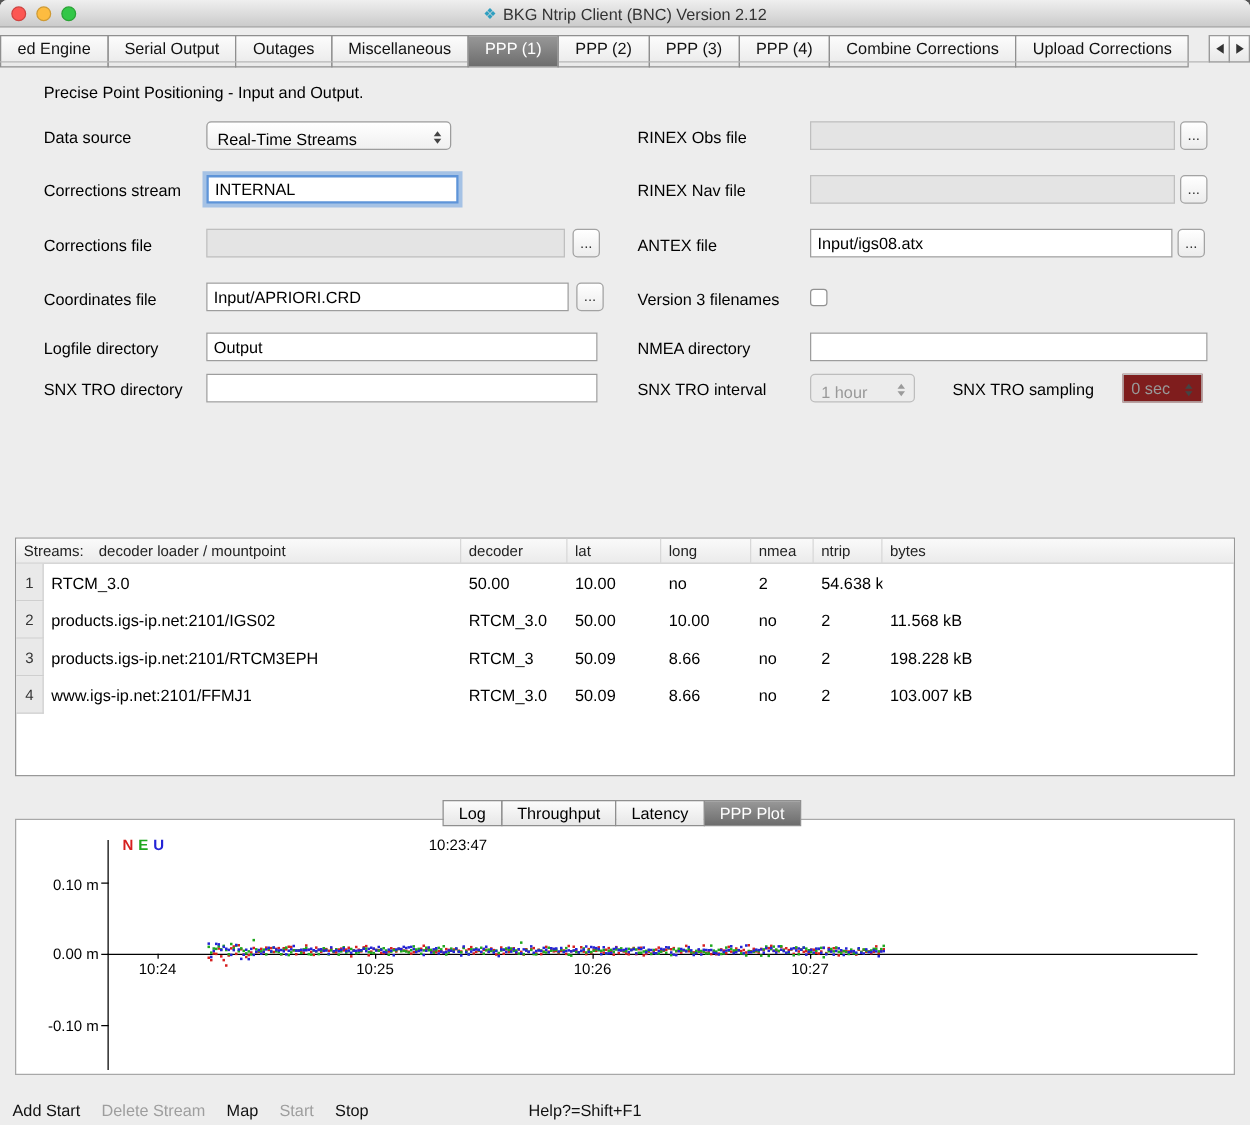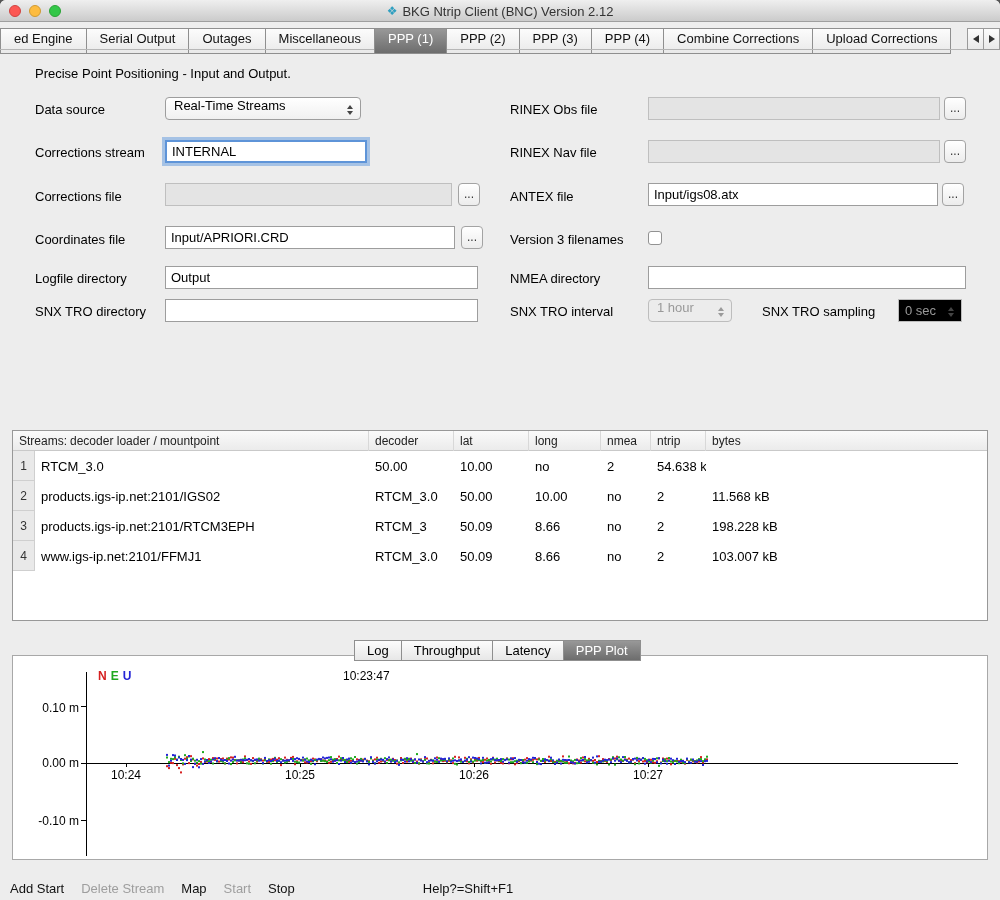--- a/index.html
+++ b/index.html
@@ -36,39 +36,39 @@
   .flabel{position:absolute;font-size:13px;color:#000;white-space:nowrap}
   .intro{position:absolute;font-size:13px;color:#000}
   .tinput{position:absolute;height:23px;border:1px solid #9d9d9d;background:#fff;
     font-family:"Liberation Sans",sans-serif;font-size:13px;padding:0 5px;color:#000}
   .tinput.focusring{border:2px solid #5e94d8;box-shadow:0 0 0 3px rgba(106,158,222,.55);outline:none}
   .tinput.disabled{background:#e4e4e4;border-color:#bfbfbf}
   .browse{position:absolute;width:22px;height:23px;border:1px solid #a3a3a3;border-radius:4px;
     background:linear-gradient(#ffffff,#ececec);font-size:12px;color:#333;text-align:center;line-height:19px;
     font-family:"Liberation Sans",sans-serif}
   .combo{position:absolute;height:23px;background:linear-gradient(#ffffff,#f0f0f0);border:1px solid #9d9d9d;
-    border-radius:4px;display:flex;align-items:flex-start;padding:0 22px 0 8px;font-size:13px;color:#000}
+    border-radius:4px;display:flex;align-items:flex-end;padding:0 22px 0 8px;font-size:13px;color:#000}
   .combo.disabled{color:#999;background:#ececec;border-color:#bdbdbd}
   .combo-arrows{position:absolute;right:3px;top:3px;width:14px;height:17px;display:flex;flex-direction:column;
     align-items:center;justify-content:center;gap:2px}
   .combo-arrows .up{width:0;height:0;border-left:3px solid transparent;border-right:3px solid transparent;border-bottom:4px solid #444}
   .combo-arrows .dn{width:0;height:0;border-left:3px solid transparent;border-right:3px solid transparent;border-top:4px solid #444}
   .combo.disabled .up{border-bottom-color:#9a9a9a}
   .combo.disabled .dn{border-top-color:#9a9a9a}
   .checkbox{position:absolute;width:14px;height:14px;background:#fff;border:1px solid #929292;border-radius:3px}
-  .spin{position:absolute;height:23px;border:1px solid #bdbdbd;background:#000000;display:flex;align-items:center;
+  .spin{position:absolute;height:23px;border:1px solid #bdbdbd;background:#7f1d1d;display:flex;align-items:center;
     padding:0 20px 0 6px;font-size:13px;color:#999}
 
   
   .streams{position:absolute;left:12px;top:430px;width:976px;height:191px;background:#fff;border:1px solid #989898}
   .thead,.trow{display:grid;grid-template-columns:22px 334px 85px 75px 72px 50px 55px 1fr}
   .thead{height:20px;background:linear-gradient(#fafafa,#ebebeb);border-bottom:1px solid #c9c9c9;
     font-size:12px;color:#222;align-items:center}
   .th{padding:0 6px;border-right:1px solid #d8d8d8;white-space:nowrap;overflow:hidden;height:20px;line-height:20px}
-  .th-mp{grid-column:1/3;display:flex;gap:3px}
+  .th-mp{grid-column:1/3;display:flex;gap:12px}
   .trow{height:30px;font-size:13px;align-items:center}
   .td{padding:0 6px;white-space:nowrap;overflow:hidden}
   .td.num{background:#e9e9e9;border-right:1px solid #cfcfcf;border-bottom:1px solid #cfcfcf;height:30px;
     display:flex;align-items:center;justify-content:center;font-size:12px;color:#333;padding:0}
 
   
   .btabs{position:absolute;left:355px;top:640px;display:flex;z-index:3}
   .btab{height:21px;line-height:19px;padding:0 12px;font-size:13px;background:linear-gradient(#fcfcfc,#e7e7e7);
     border:1px solid #8f8f8f;margin-left:-1px;white-space:nowrap}
   .btab.selected{background:linear-gradient(#989898,#6d6d6d);color:#fff}

